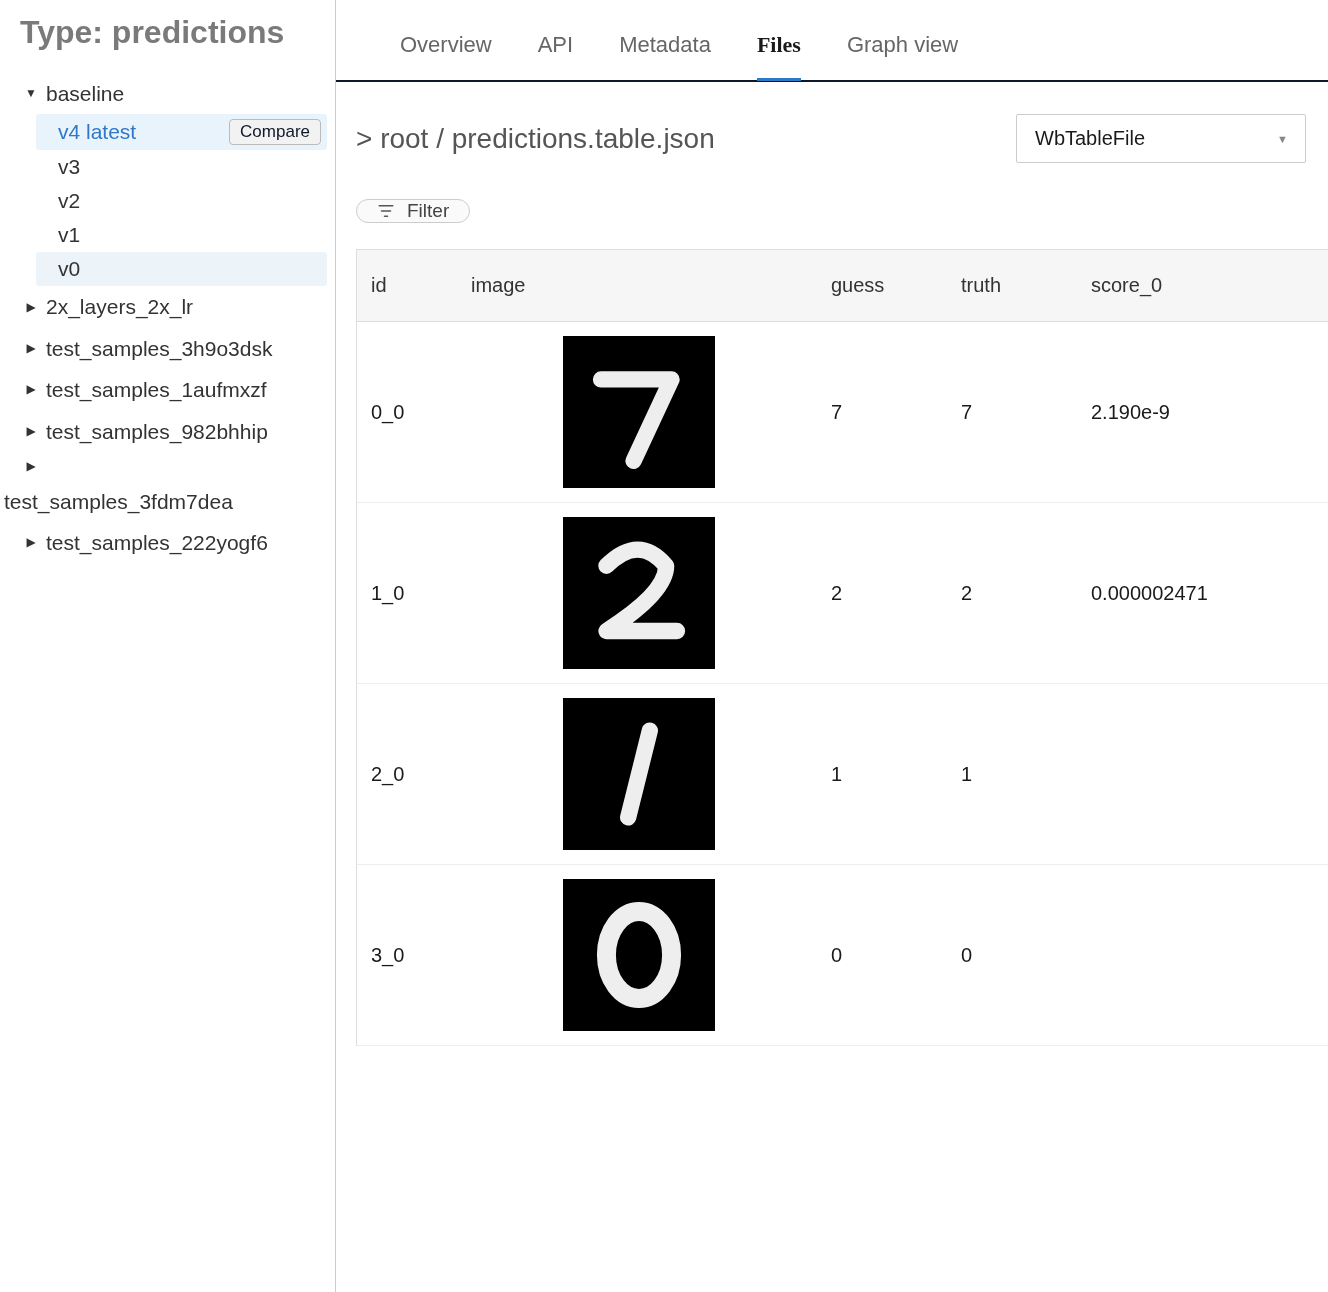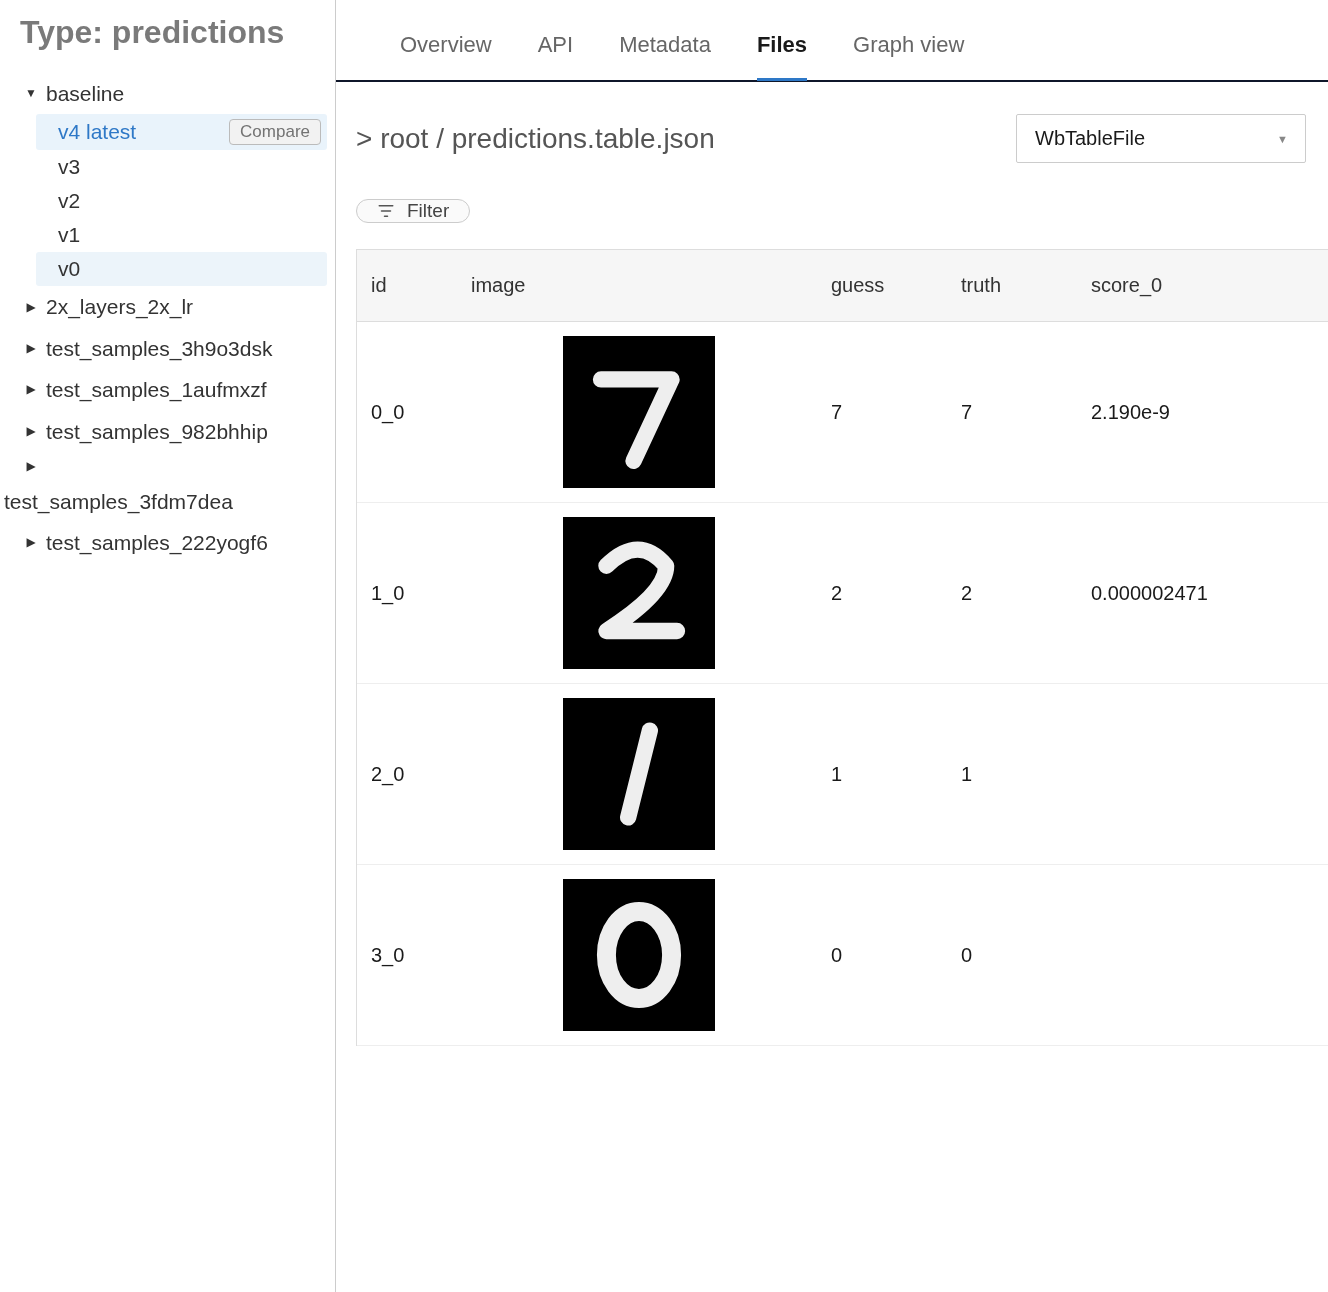--- a/index.html
+++ b/index.html
@@ -58,21 +58,21 @@
   }
   .version-row.highlight { background: #e9f3fb; }
   .version-row.active-text { color: #2e78c7; }
   .version-row.secondary-highlight { background: #ecf4fa; }
   .compare-btn {
     font-size: 17px;
     background: #f2f2f2;
     border: 1px solid #bbb;
     border-radius: 4px;
     padding: 2px 10px;
-    color: #737373;
+    color: #0f172a;
     cursor: pointer;
   }
   .wrap-item { padding-left: 0; }
 
   .main {
     flex: 1;
     display: flex;
     flex-direction: column;
     min-width: 0;
   }
@@ -87,20 +87,21 @@
   }
   .tab {
     padding-bottom: 20px;
     cursor: pointer;
   }
   .tab.active {
     color: #1a1a1a;
     font-weight: 600;
     border-bottom: 3px solid #2e78c7;
     margin-bottom: -1px;
+    font-family: Liberation Serif, serif;
   }
   .path-row {
     display: flex;
     align-items: center;
     justify-content: space-between;
     padding: 32px 22px 0 20px;
   }
   .breadcrumb {
     font-size: 28px;
     color: #555;

